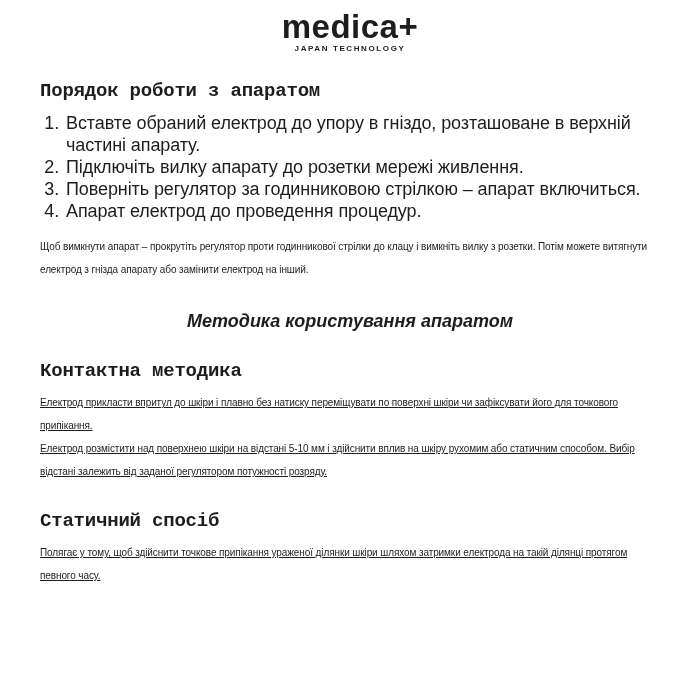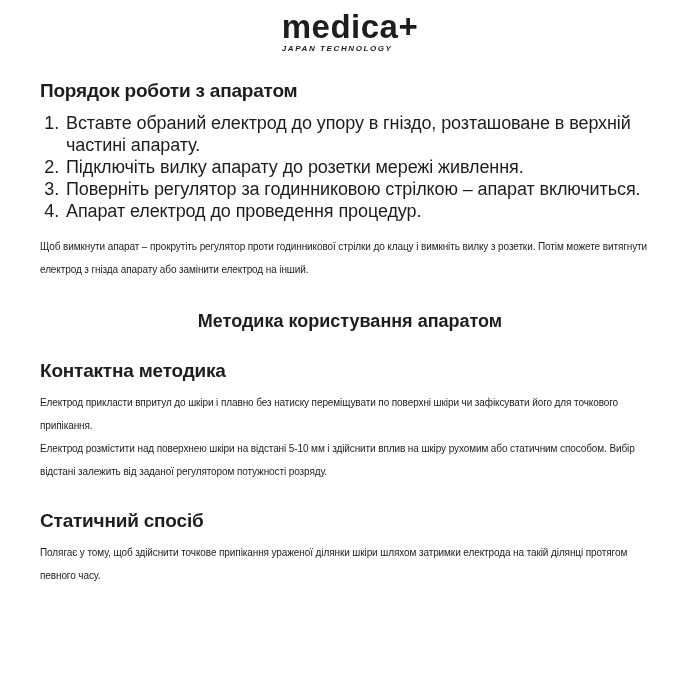--- a/index.html
+++ b/index.html
@@ -16,73 +16,74 @@
     height: 700px;
     padding: 8px 40px 0 40px;
   }
   
   .logo-wrap {
     text-align: center;
     margin-top: 2px;
   }
   .logo {
     display: inline-block;
-    text-align: left;
+    text-align: center;
   }
   .logo-wordmark {
     display: block;
     font-size: 33px;
     font-weight: 700;
     letter-spacing: 0.5px;
     line-height: 34px;
     color: #1d1d1b;
   }
   .logo-tagline {
     display: block;
     font-size: 8px;
     font-weight: 700;
     letter-spacing: 1.6px;
     line-height: 9px;
     margin-top: 0px;
     color: #1d1d1b;
-    font-style: italic;
   }
   
   .section-title {
     font-size: 19px;
     font-weight: 700;
     line-height: 24px;
     letter-spacing: -0.2px;
     margin-top: 24px;
+    font-family: Liberation Mono, monospace;
   }
   .center-title {
     font-size: 18px;
     font-weight: 700;
     line-height: 24px;
     text-align: center;
     margin-top: 28px;
+    font-style: italic;
   }
   
   .body-text {
     font-size: 10px;
     line-height: 23px;
     letter-spacing: -0.1px;
   }
   .steps-list {
     margin-top: 9px;
     padding-left: 24px;
     font-size: 18px;
     line-height: 22px;
     letter-spacing: -0.1px;
   }
   .steps-list li { padding-left: 2px; }
   .step-note { line-height: 22px; }
   .shutdown-para { margin-top: 13px; }
   .method-section .section-title { margin-top: 26px; margin-bottom: 8px; }
-  .method-body { white-space: pre-line; }
+  .method-body { white-space: pre-line; text-decoration: underline; }
   .methods-block { margin-top: 0px; }
   .first-method { margin-top: 2px; }
 </style>
 </head>
 <body>
 
 <div class="page">
 
   <div class="logo-wrap">
     <div class="logo">

